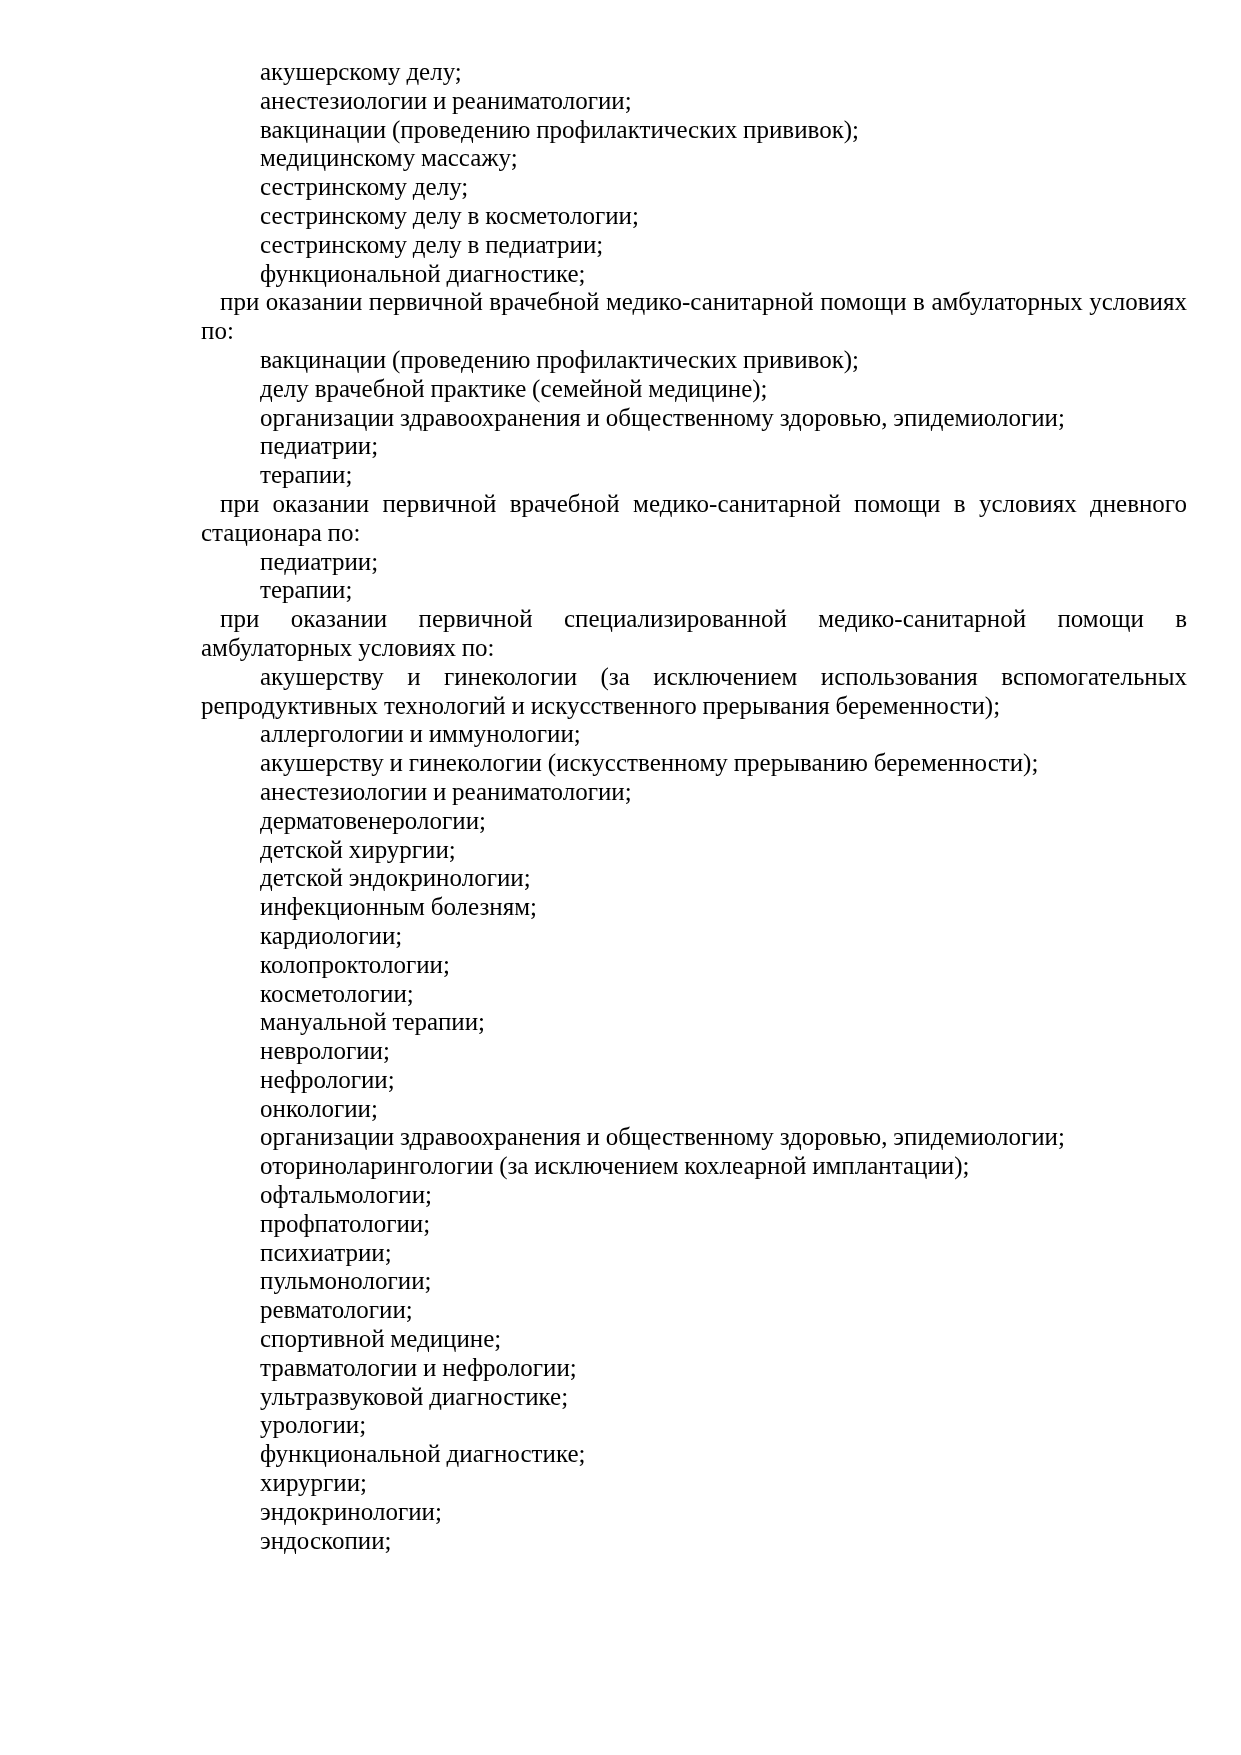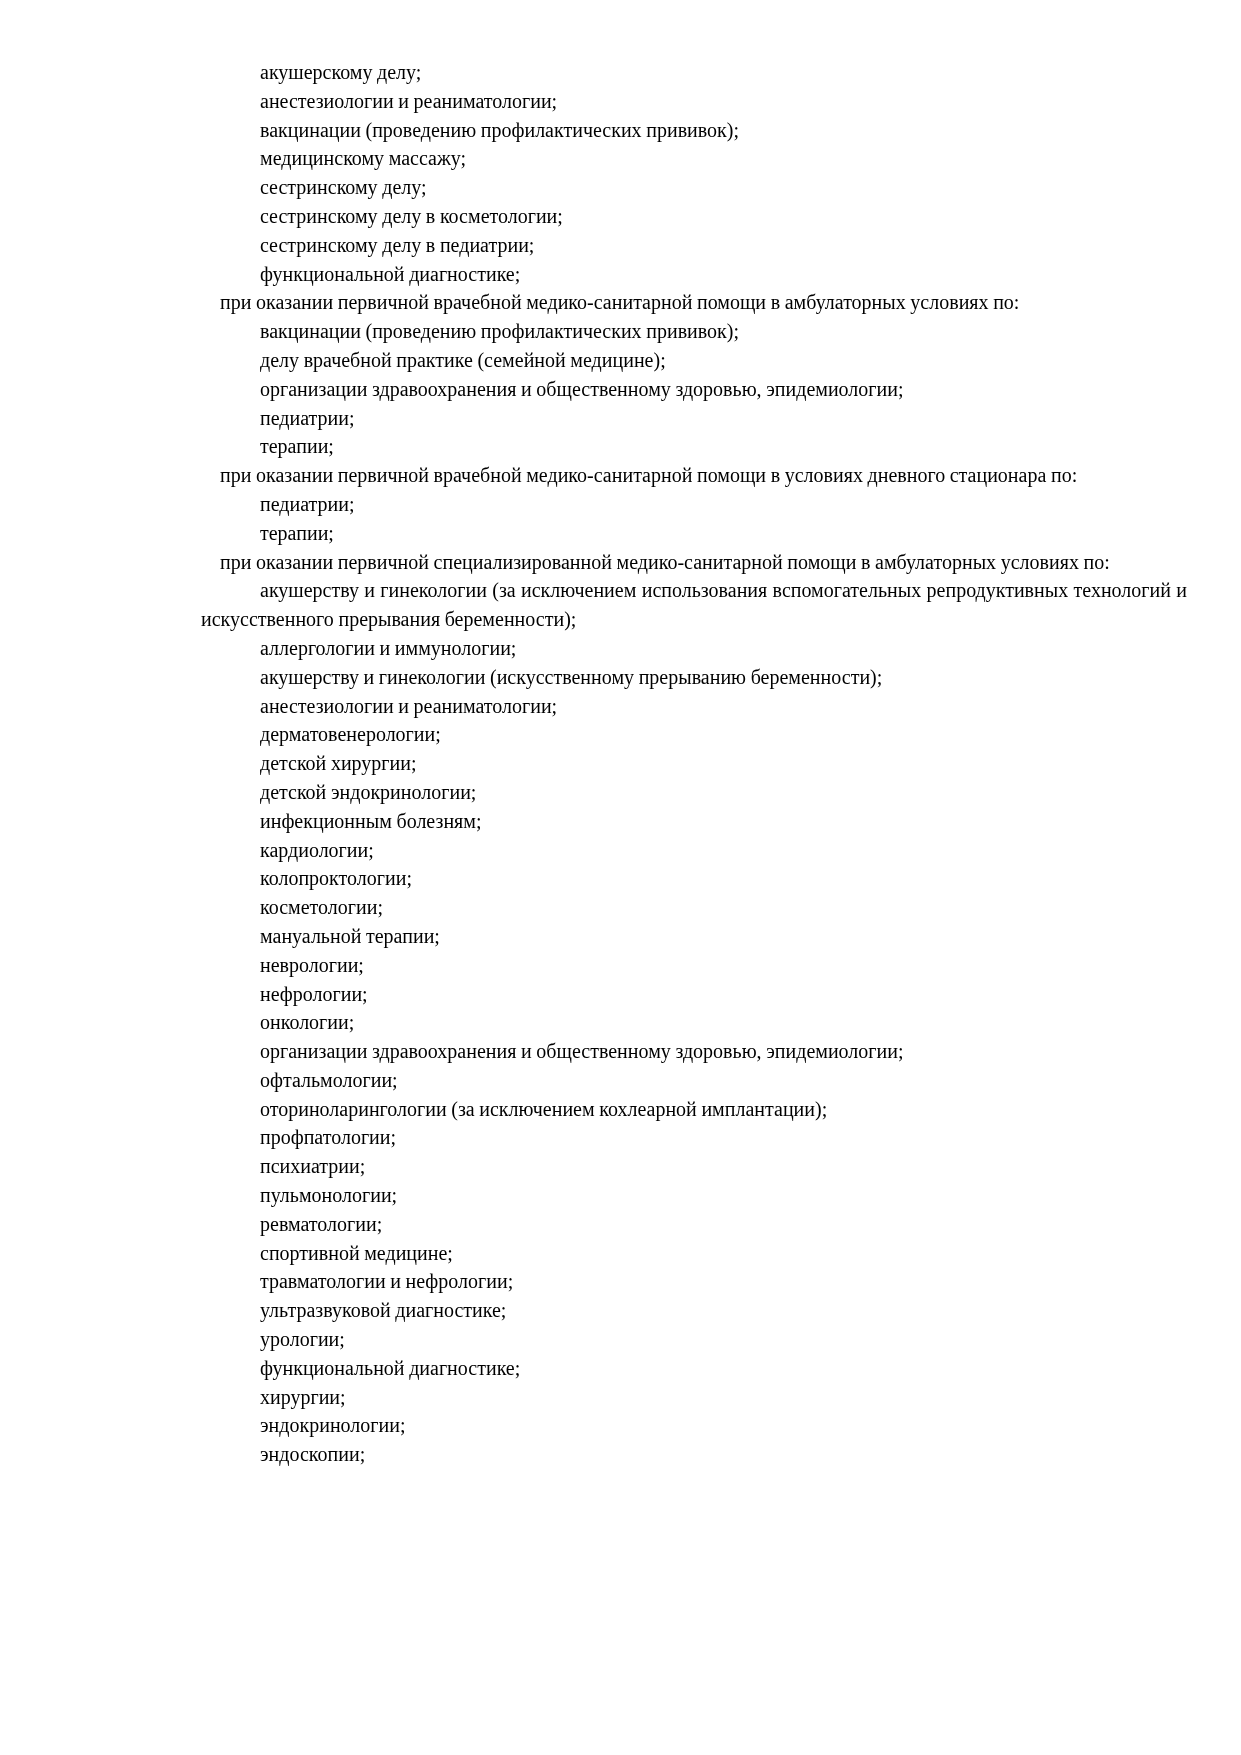--- a/index.html
+++ b/index.html
@@ -12,21 +12,21 @@
     width: 1241px;
     height: 1755px;
     background: #ffffff;
     overflow: hidden;
   }
   .text-block {
     box-sizing: border-box;
     width: 1241px;
     padding: 58px 54px 0 201px; 
     font-family: "Liberation Serif", "DejaVu Serif", serif;
-    font-size: 20px;
+    font-size: 25px;
     line-height: 28.8px;
     color: #000000;
     word-spacing: -0.4px;
   }
   .text-block p {
     margin: 0;
     padding: 0;
     text-align: justify;
     hyphens: none;
   }
@@ -70,22 +70,22 @@
       <p class="doc-item">детской эндокринологии;</p>
       <p class="doc-item">инфекционным болезням;</p>
       <p class="doc-item">кардиологии;</p>
       <p class="doc-item">колопроктологии;</p>
       <p class="doc-item">косметологии;</p>
       <p class="doc-item">мануальной терапии;</p>
       <p class="doc-item">неврологии;</p>
       <p class="doc-item">нефрологии;</p>
       <p class="doc-item">онкологии;</p>
       <p class="doc-item">организации здравоохранения и общественному здоровью, эпидемиологии;</p>
+      <p class="doc-item">оториноларингологии (за исключением кохлеарной имплантации);</p>
       <p class="doc-item">офтальмологии;</p>
-      <p class="doc-item">оториноларингологии (за исключением кохлеарной имплантации);</p>
       <p class="doc-item">профпатологии;</p>
       <p class="doc-item">психиатрии;</p>
       <p class="doc-item">пульмонологии;</p>
       <p class="doc-item">ревматологии;</p>
       <p class="doc-item">спортивной медицине;</p>
       <p class="doc-item">травматологии и нефрологии;</p>
       <p class="doc-item">ультразвуковой диагностике;</p>
       <p class="doc-item">урологии;</p>
       <p class="doc-item">функциональной диагностике;</p>
       <p class="doc-item">хирургии;</p>

